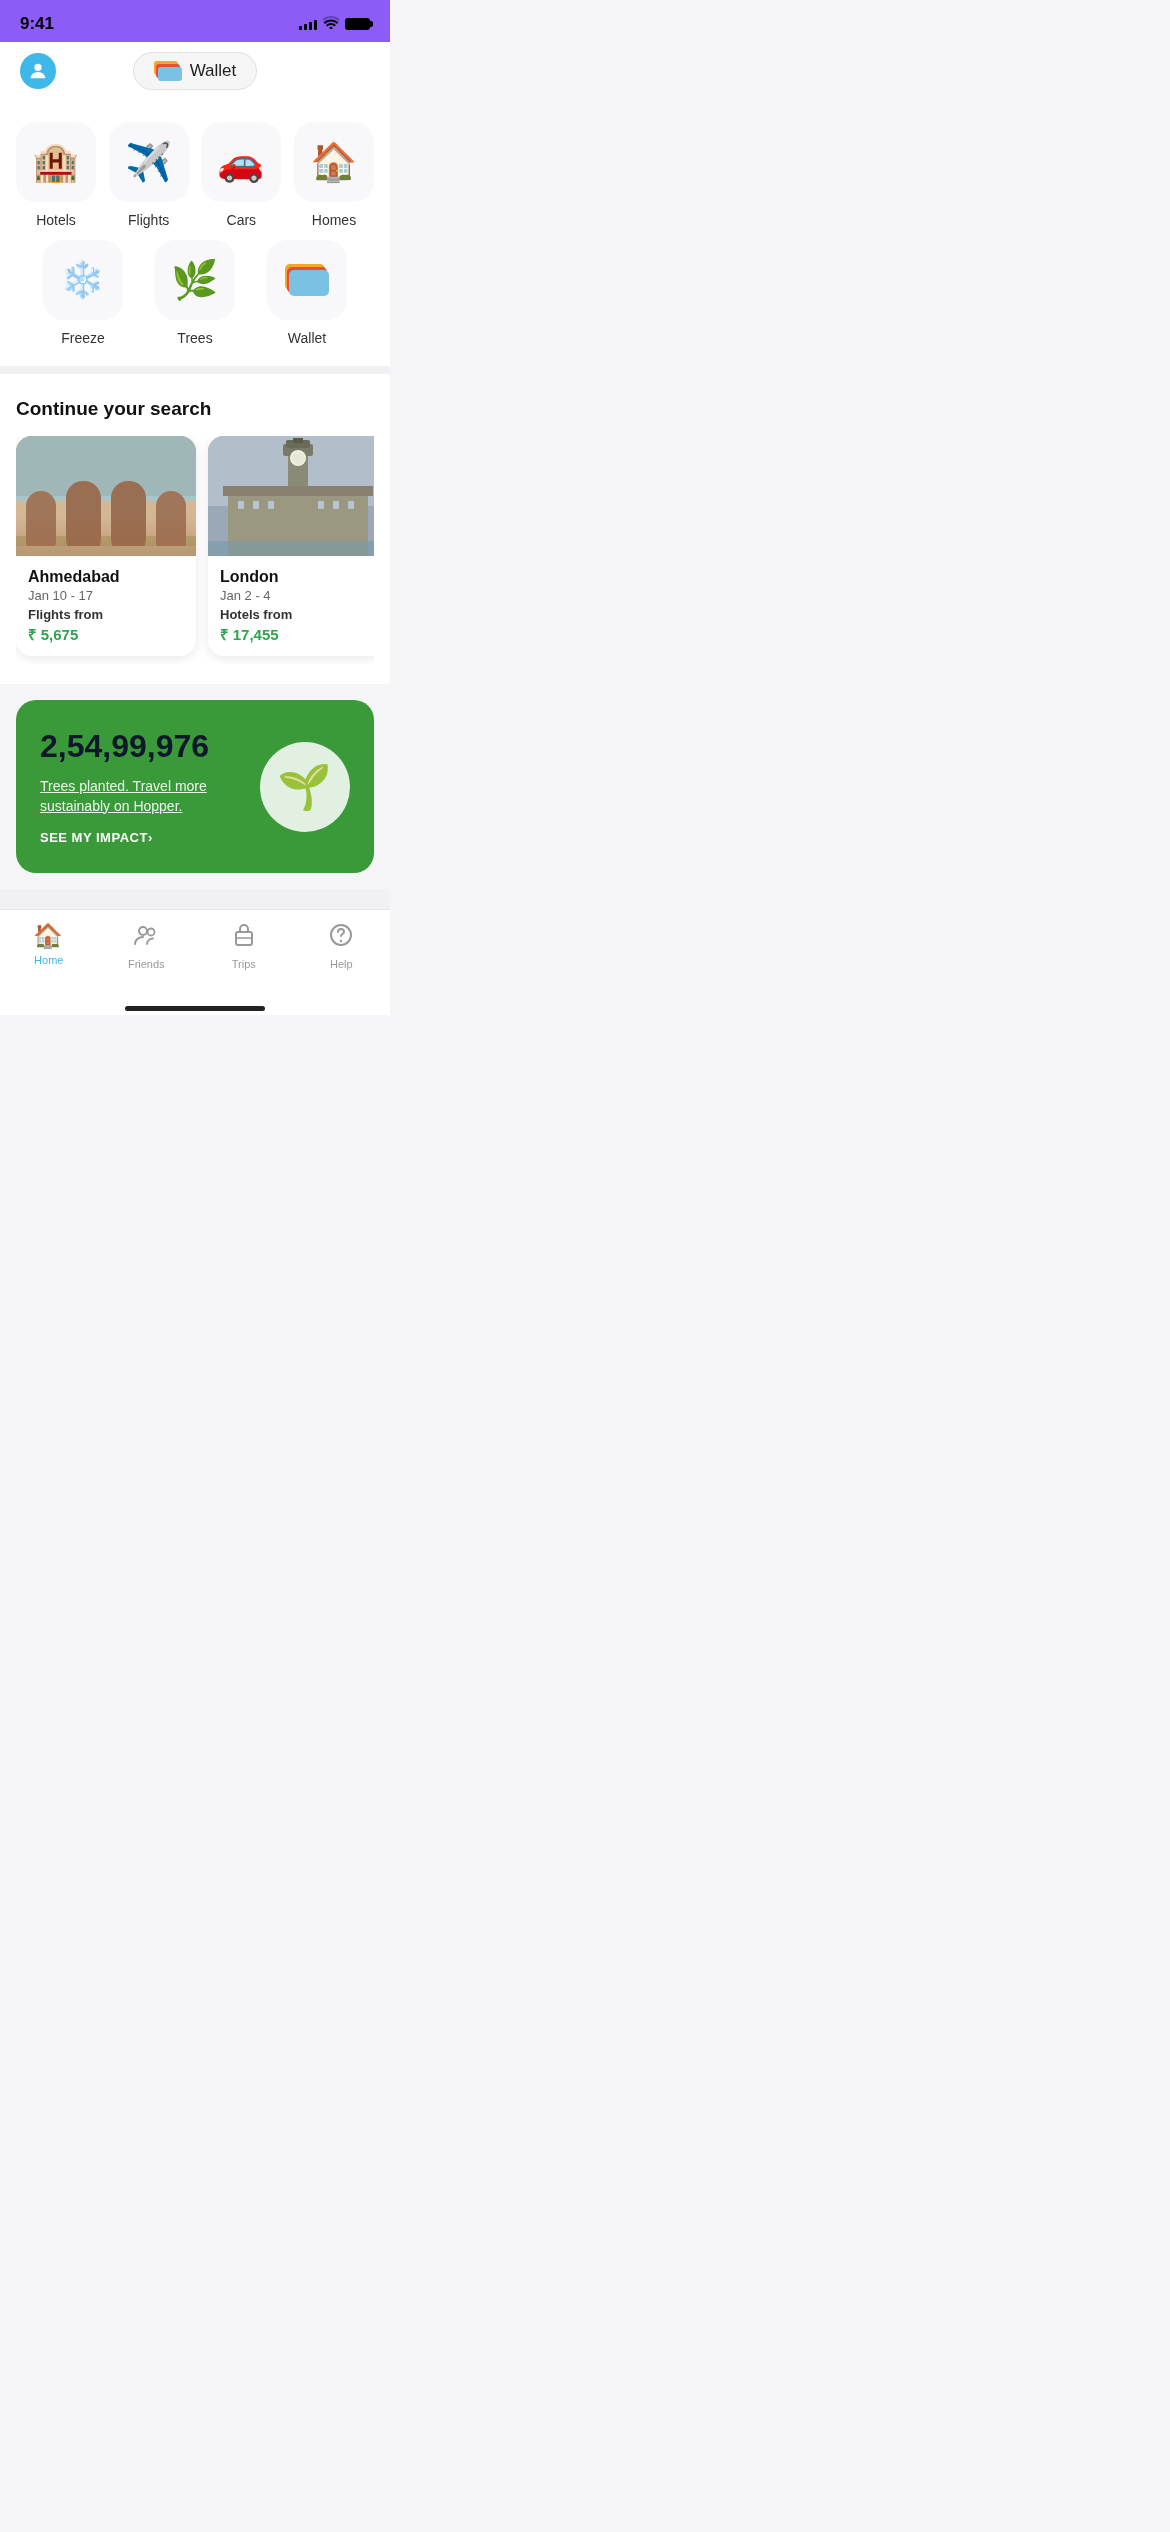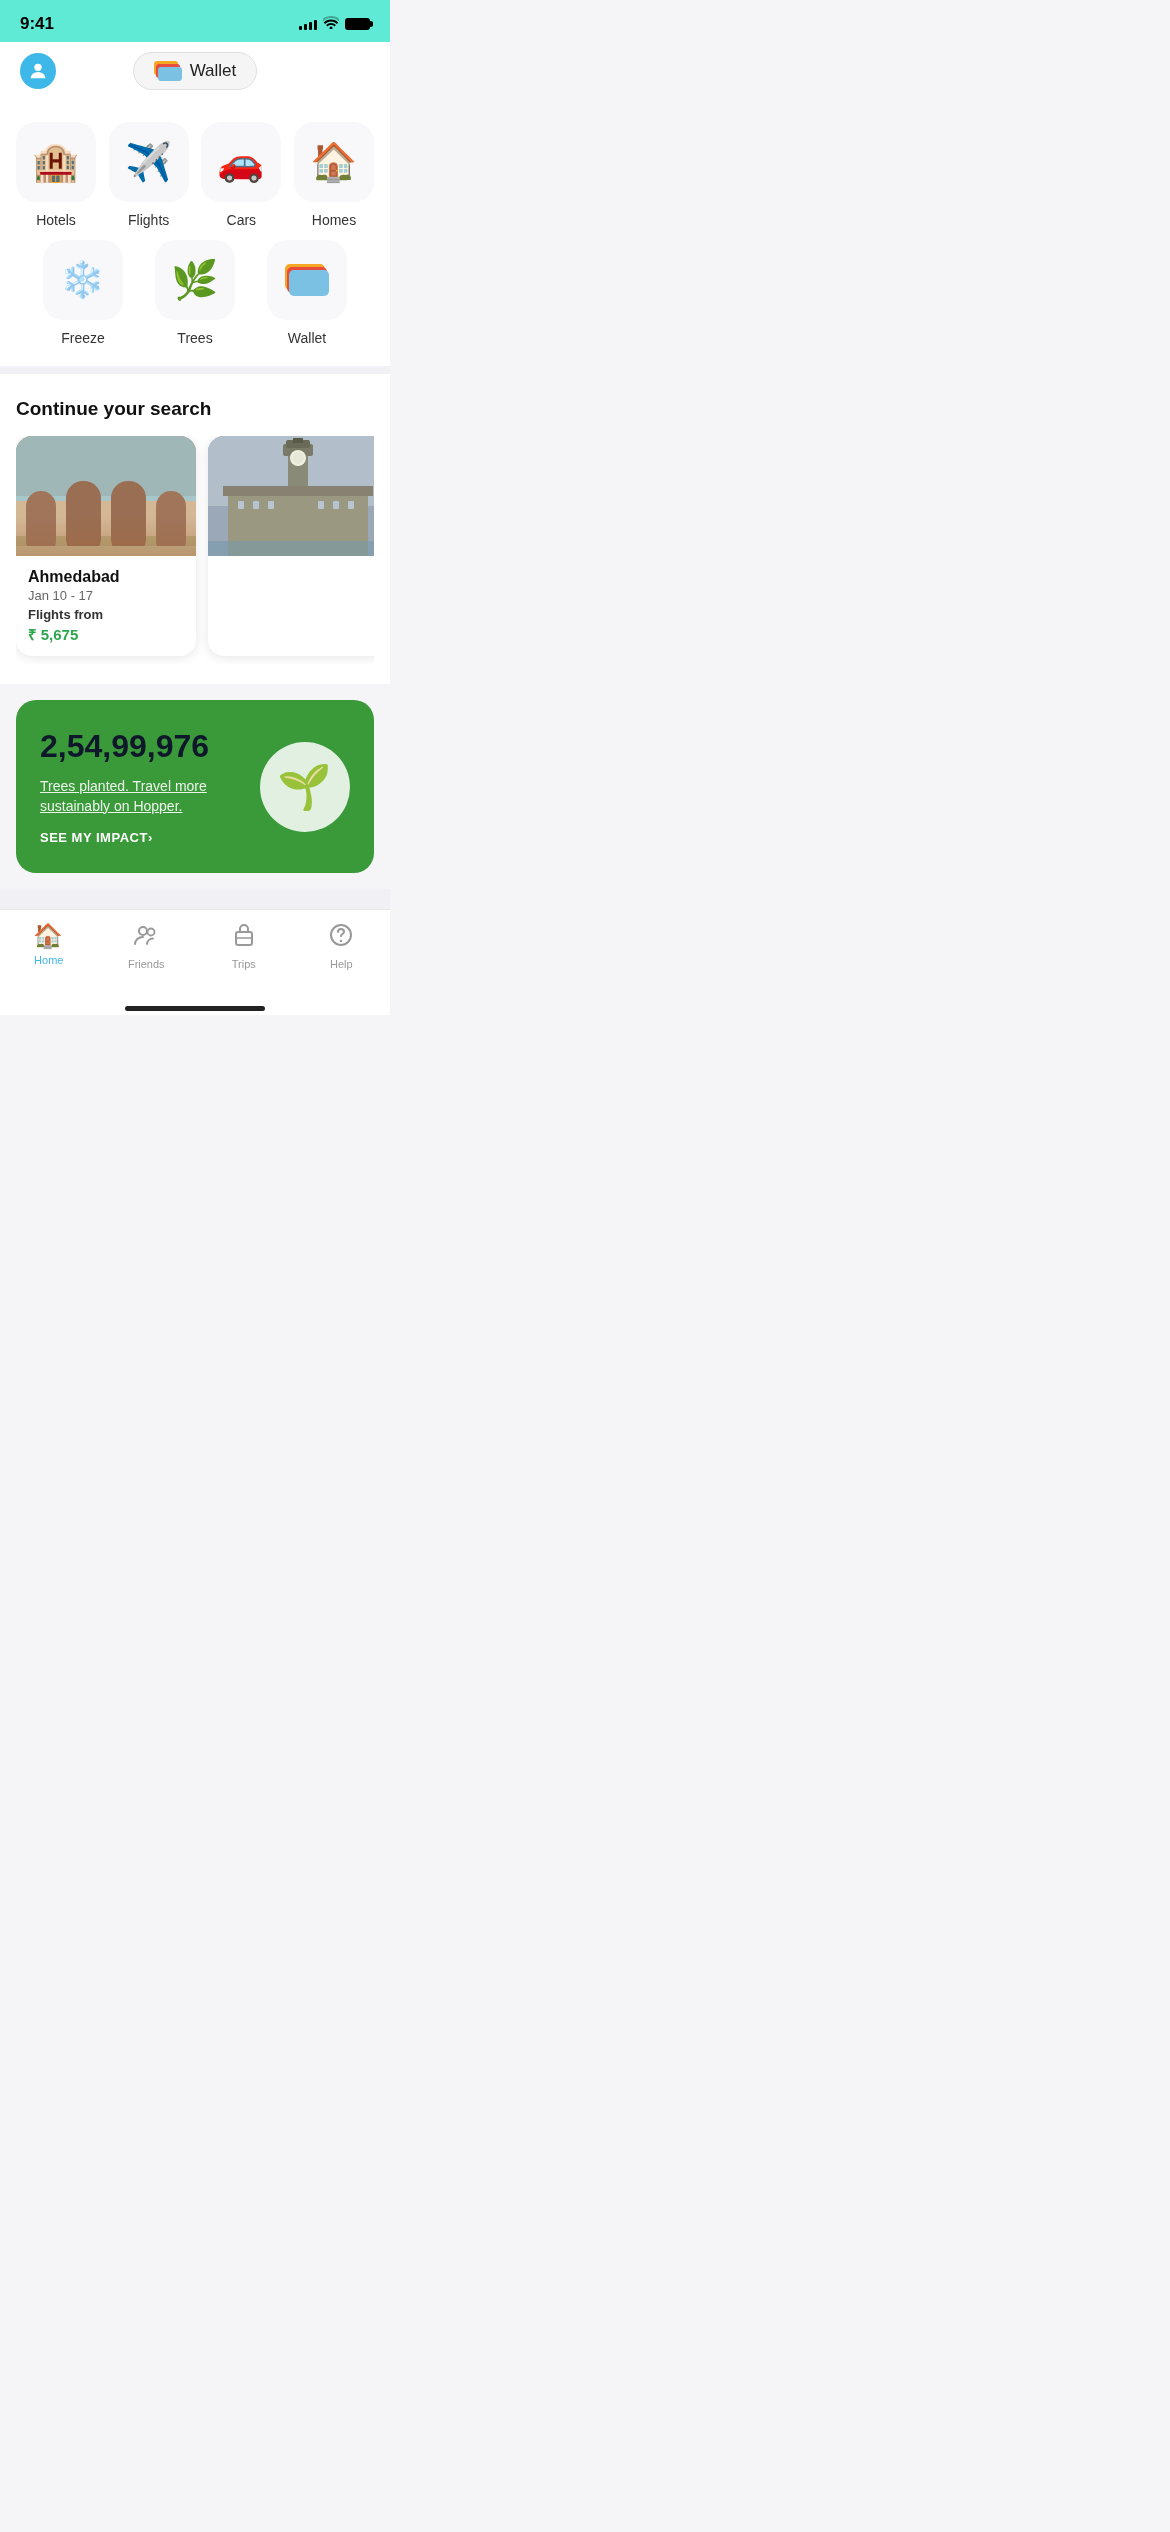--- a/index.html
+++ b/index.html
@@ -11,21 +11,21 @@
       background: #f5f5f7;
       overflow-x: hidden;
     }
 
     
     .status-bar {
       display: flex;
       justify-content: space-between;
       align-items: center;
       padding: 14px 20px 8px;
-      background: #5eead4;
+      background: #8b5cf6;
     }
     .status-time {
       font-size: 17px;
       font-weight: 600;
       color: #000;
     }
     .status-icons {
       display: flex;
       align-items: center;
       gap: 6px;
@@ -461,20 +461,26 @@
           <rect x="30" y="65" width="6" height="8" fill="#b8c4d0" rx="1"></rect>
           <rect x="45" y="65" width="6" height="8" fill="#b8c4d0" rx="1"></rect>
           <rect x="60" y="65" width="6" height="8" fill="#b8c4d0" rx="1"></rect>
           <rect x="110" y="65" width="6" height="8" fill="#b8c4d0" rx="1"></rect>
           <rect x="125" y="65" width="6" height="8" fill="#b8c4d0" rx="1"></rect>
           <rect x="140" y="65" width="6" height="8" fill="#b8c4d0" rx="1"></rect>
 
           <rect y="105" width="180" height="15" fill="#7a9aaa" opacity="0.6"></rect>
         </svg>
       </div>
+      <div class="search-card-body">
+        <div class="search-card-city">London</div>
+        <div class="search-card-dates">Jan 2 - 4</div>
+        <div class="search-card-type">Hotels from</div>
+        <div class="search-card-price">₹ 17,455</div>
+      </div>
     </div>
 
   </div>
 </div>
 
 <div class="trees-banner">
   <div class="trees-content">
     <div class="trees-number">2,54,99,976</div>
     <div class="trees-desc">Trees planted. Travel more sustainably on Hopper.</div>
     <div class="trees-cta">

